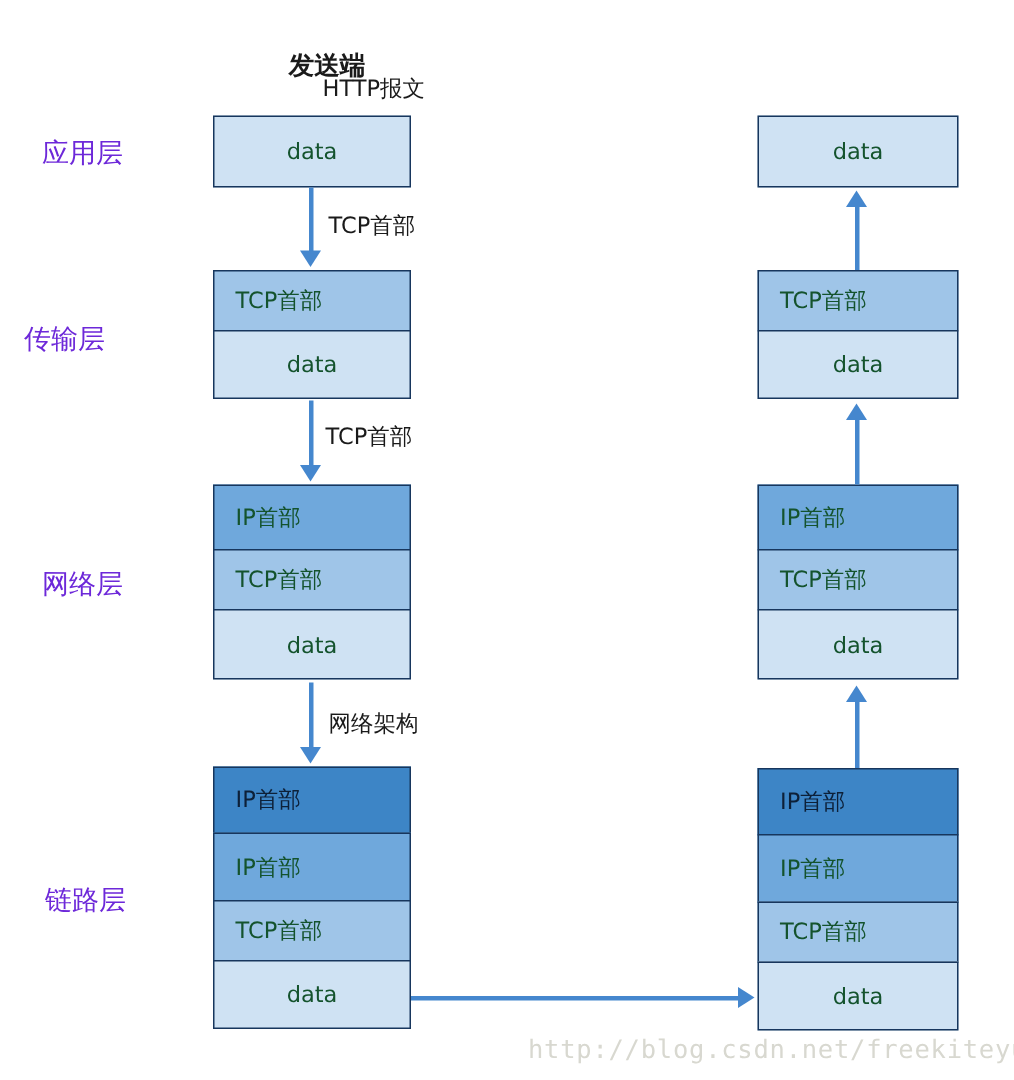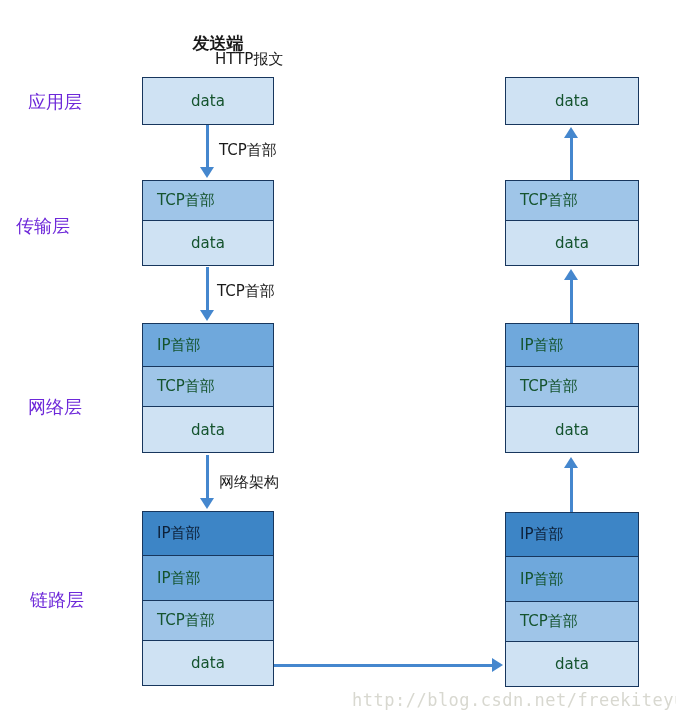--- a/index.html
+++ b/index.html
@@ -42,21 +42,21 @@
 </style>
 </head>
 <body>
 
 <div class="canvas">
 
   <div class="abs col-title" style="left:163px; top:32px;font-family:Liberation Serif, serif;">发送端</div>
 
   <div class="abs layer-label" style="left:28px; top:90px;">应用层</div>
   <div class="abs layer-label" style="left:16px; top:214px;">传输层</div>
-  <div class="abs layer-label" style="left:28px; top:395px;">网络层</div>
+  <div class="abs layer-label" style="left:28px; top:377px;">网络层</div>
   <div class="abs layer-label" style="left:30px; top:588px;">链路层</div>
 
   <div class="abs arrow-label" style="left:215px; top:50px;">HTTP报文</div>
   <div class="abs arrow-label" style="left:219px; top:141px;">TCP首部</div>
   <div class="abs arrow-label" style="left:217px; top:282px;">TCP首部</div>
   <div class="abs arrow-label" style="left:219px; top:473px;">网络架构</div>
 
   <div class="stack" style="left:142px; top:77px; width:132px;">
     <div class="row ctr h48 tone-light">data</div>
   </div>

